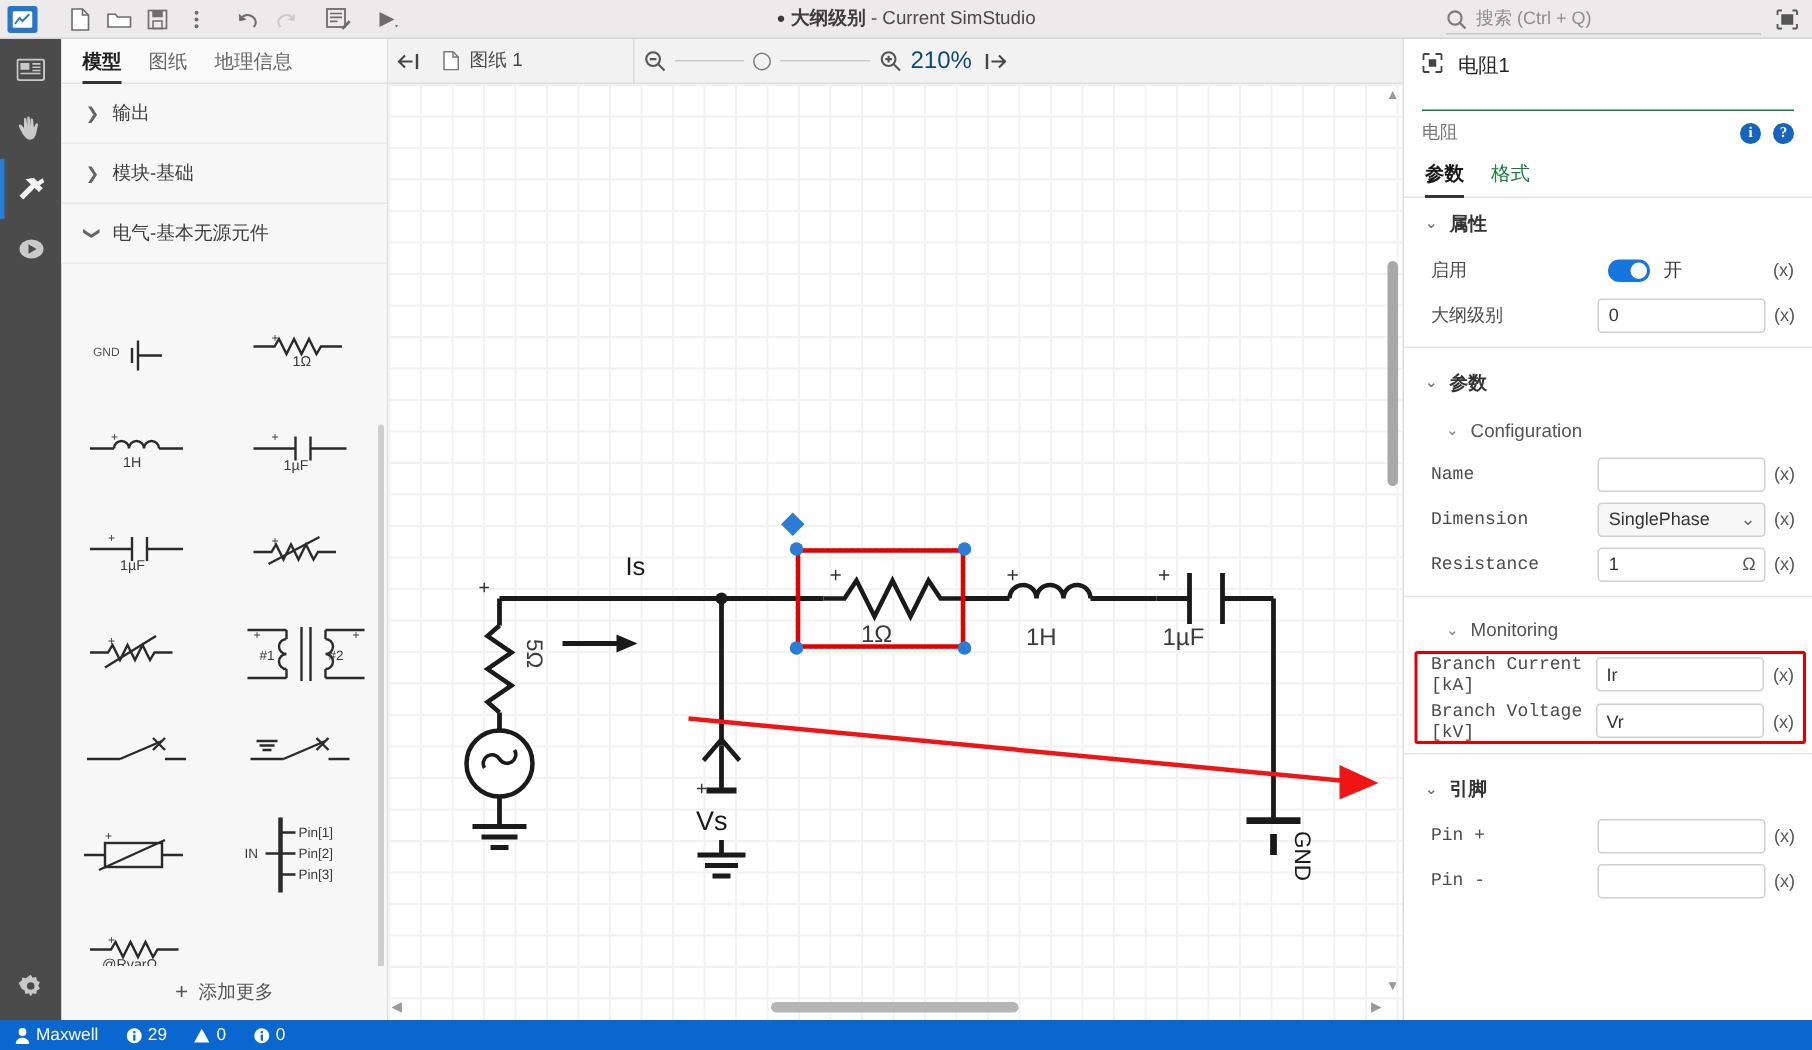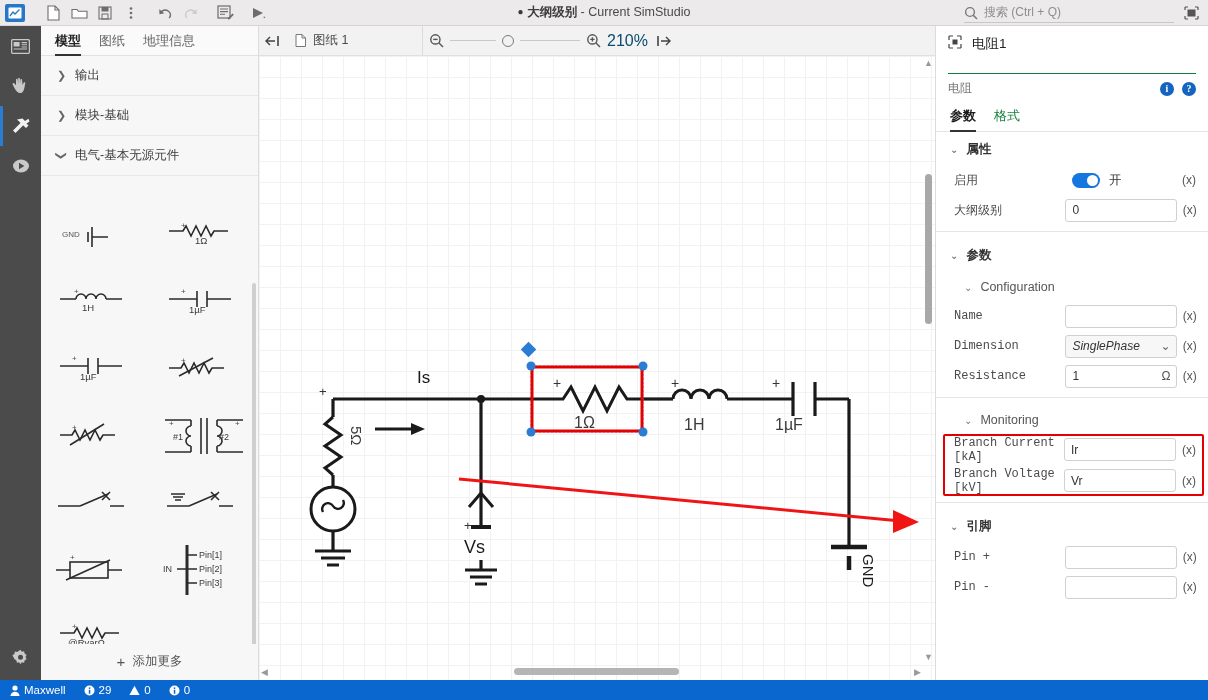--- a/index.html
+++ b/index.html
@@ -142,21 +142,21 @@
   .grp.sub { padding-left: 28px; font-weight: 400; color: #555; }
   .grp .ch { color: #777; font-size: 10px; }
   .row { display: flex; align-items: center; height: 30px; padding: 0 6px 0 18px; }
   .row .lbl { font-size: 12px; color: #4b4b4b; width: 118px; font-family: Liberation Mono, monospace; }
   .row .ctl { flex: 1; display: flex; align-items: center; }
   .row .xmark { width: 26px; text-align: center; font-size: 12px; color: #555; }
   .inp { width: 112px; height: 23px; border: 1px solid #d0d0d0; border-radius: 3px;
          background: #fff; font-size: 12px; color: #333; padding: 0 6px;
          display: flex; align-items: center; }
   .inp .unit { margin-left: auto; color: #555; }
-  .inp.sel { justify-content: space-between; background: #f7f7f7; font-style: italic; }
+  .inp.sel { justify-content: space-between; background: #f7f7f7; }
   .toggle { width: 28px; height: 15px; border-radius: 8px; background: #1676e0; position: relative; }
   .toggle::after { content:""; position:absolute; right: 2px; top: 2px; width: 11px; height: 11px;
                    border-radius: 50%; background: #fff; }
   .togglbl { margin-left: 9px; font-size: 12.5px; color: #333; }
   .hr { height: 1px; background: #e6e6e6; margin: 6px 0; }
   .hilite { position: absolute; left: 7px; right: 4px; border: 2.5px solid #e40000; border-radius: 2px; }
 
   
   .status { position: absolute; left: 0; bottom: 0; width: 1208px; height: 20px;
             background: #0a67d0; color: #fff; display: flex; align-items: center;

